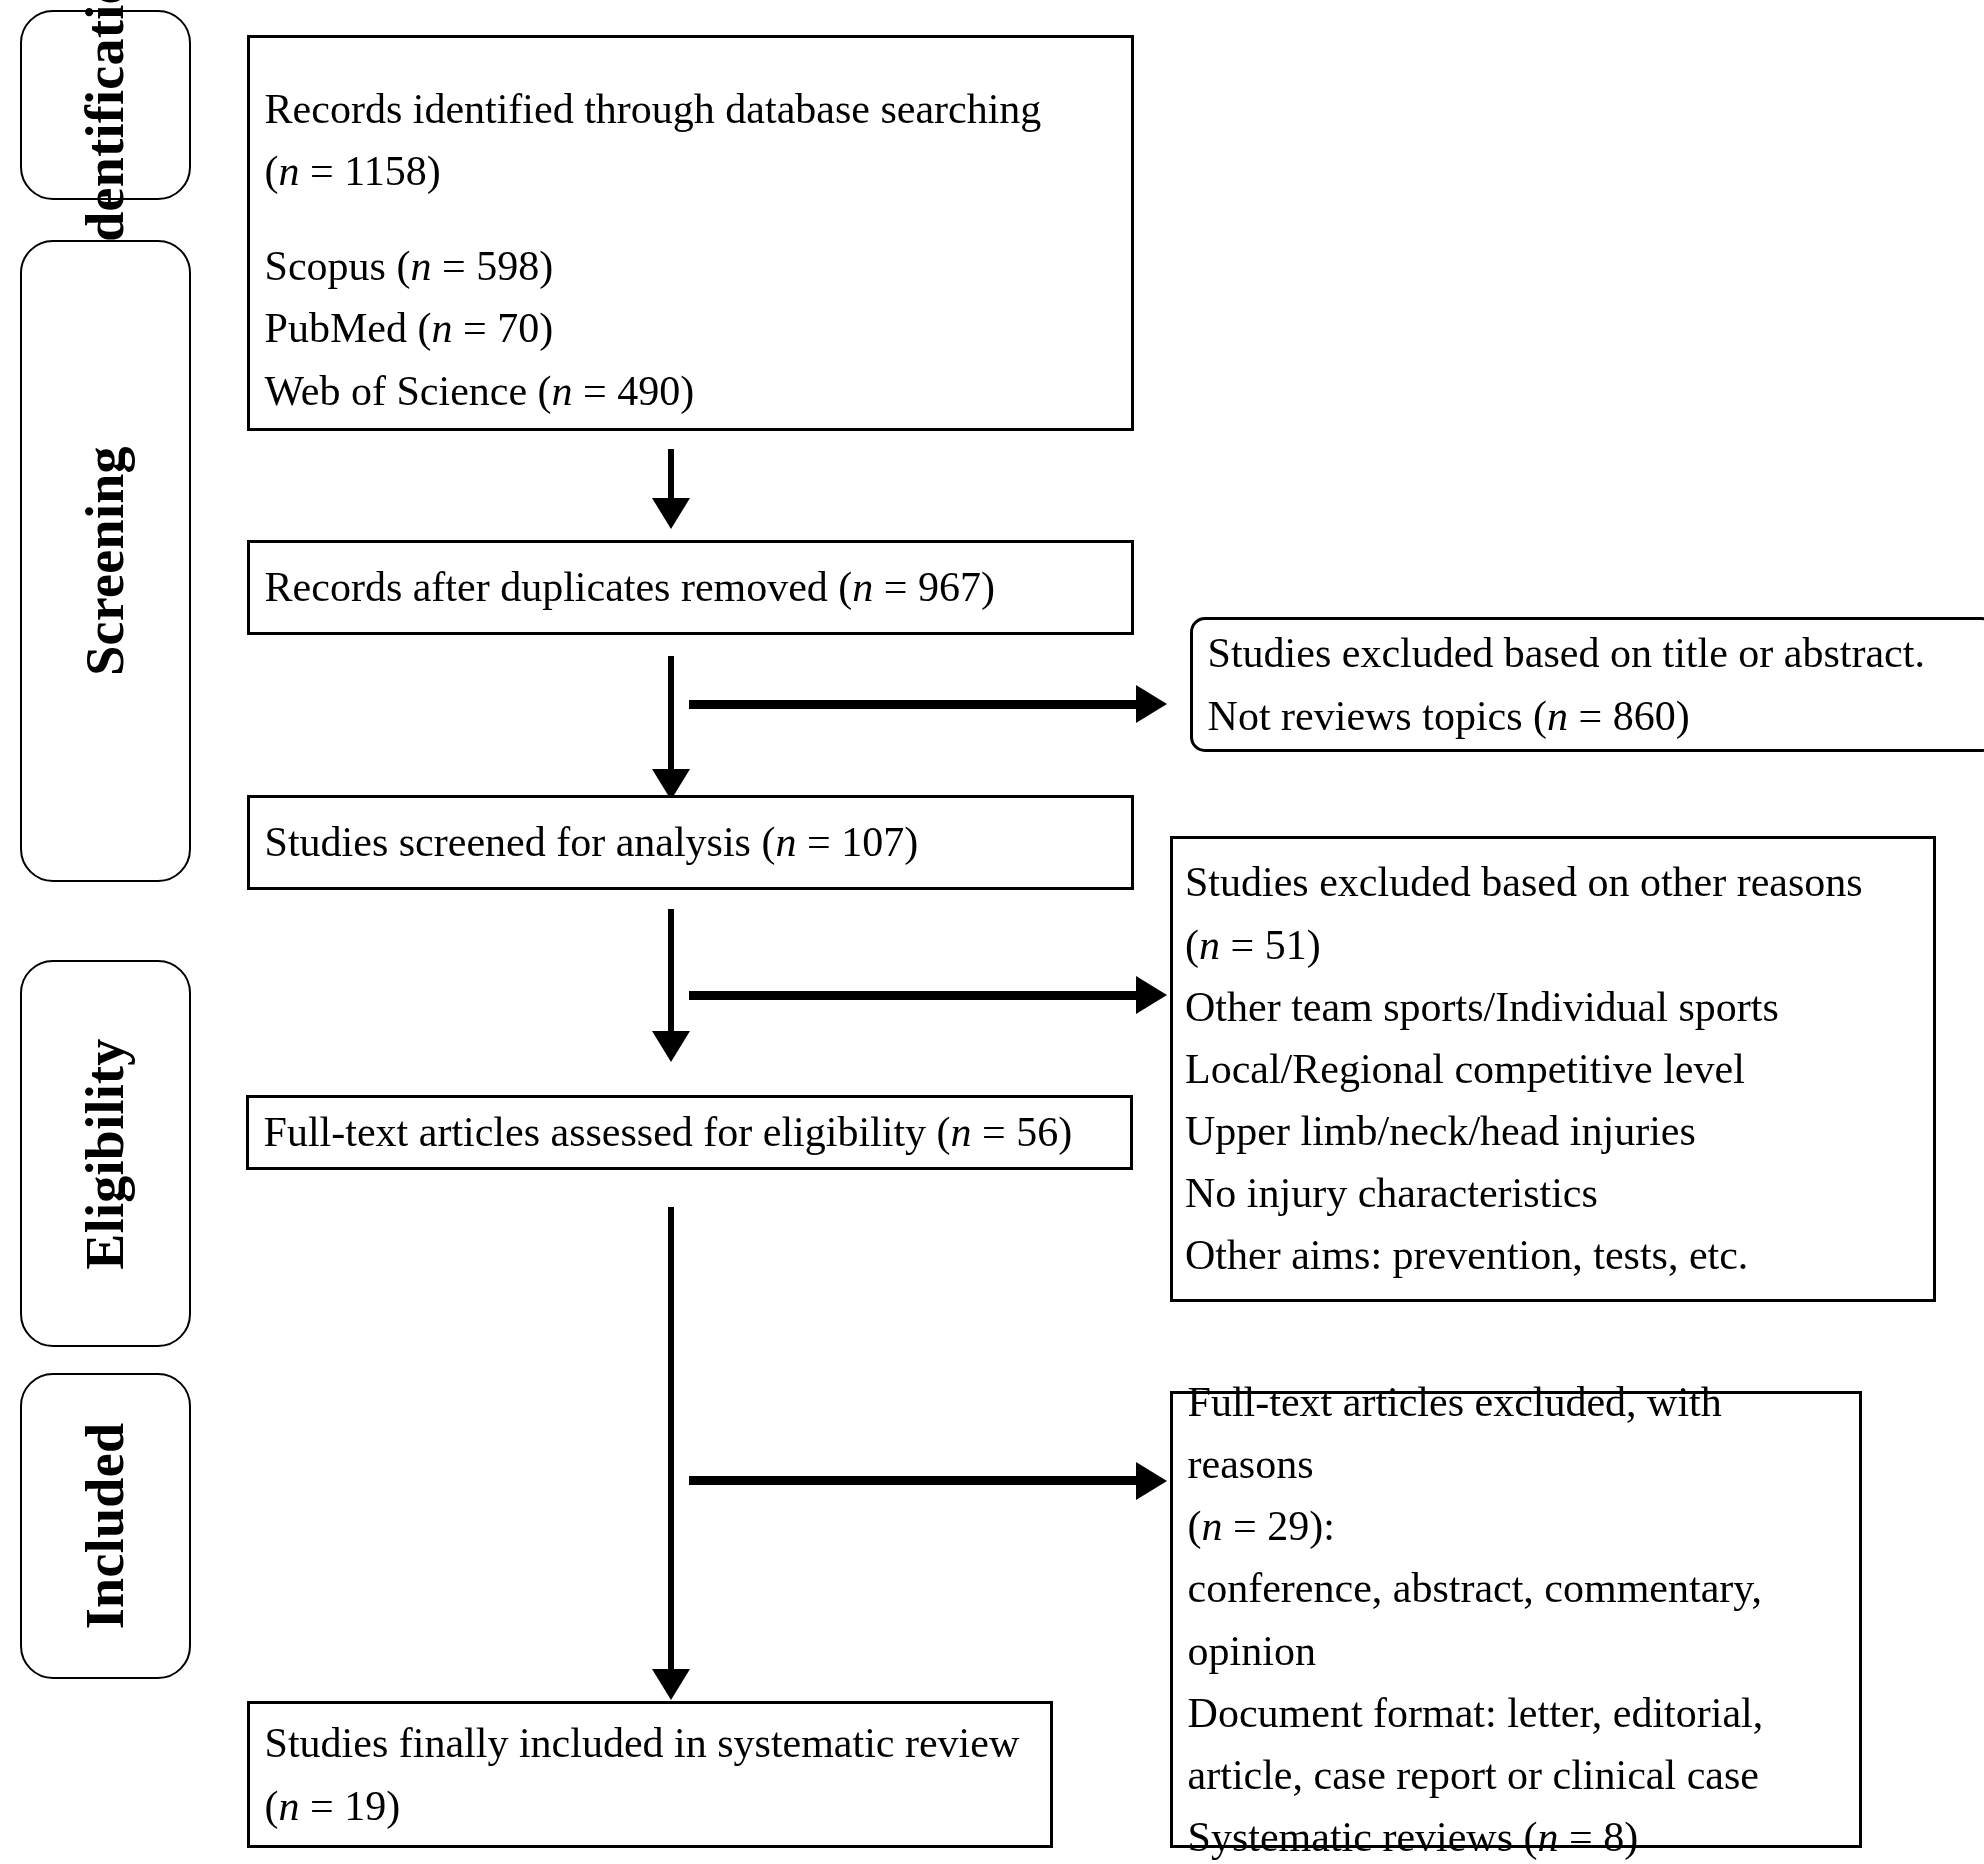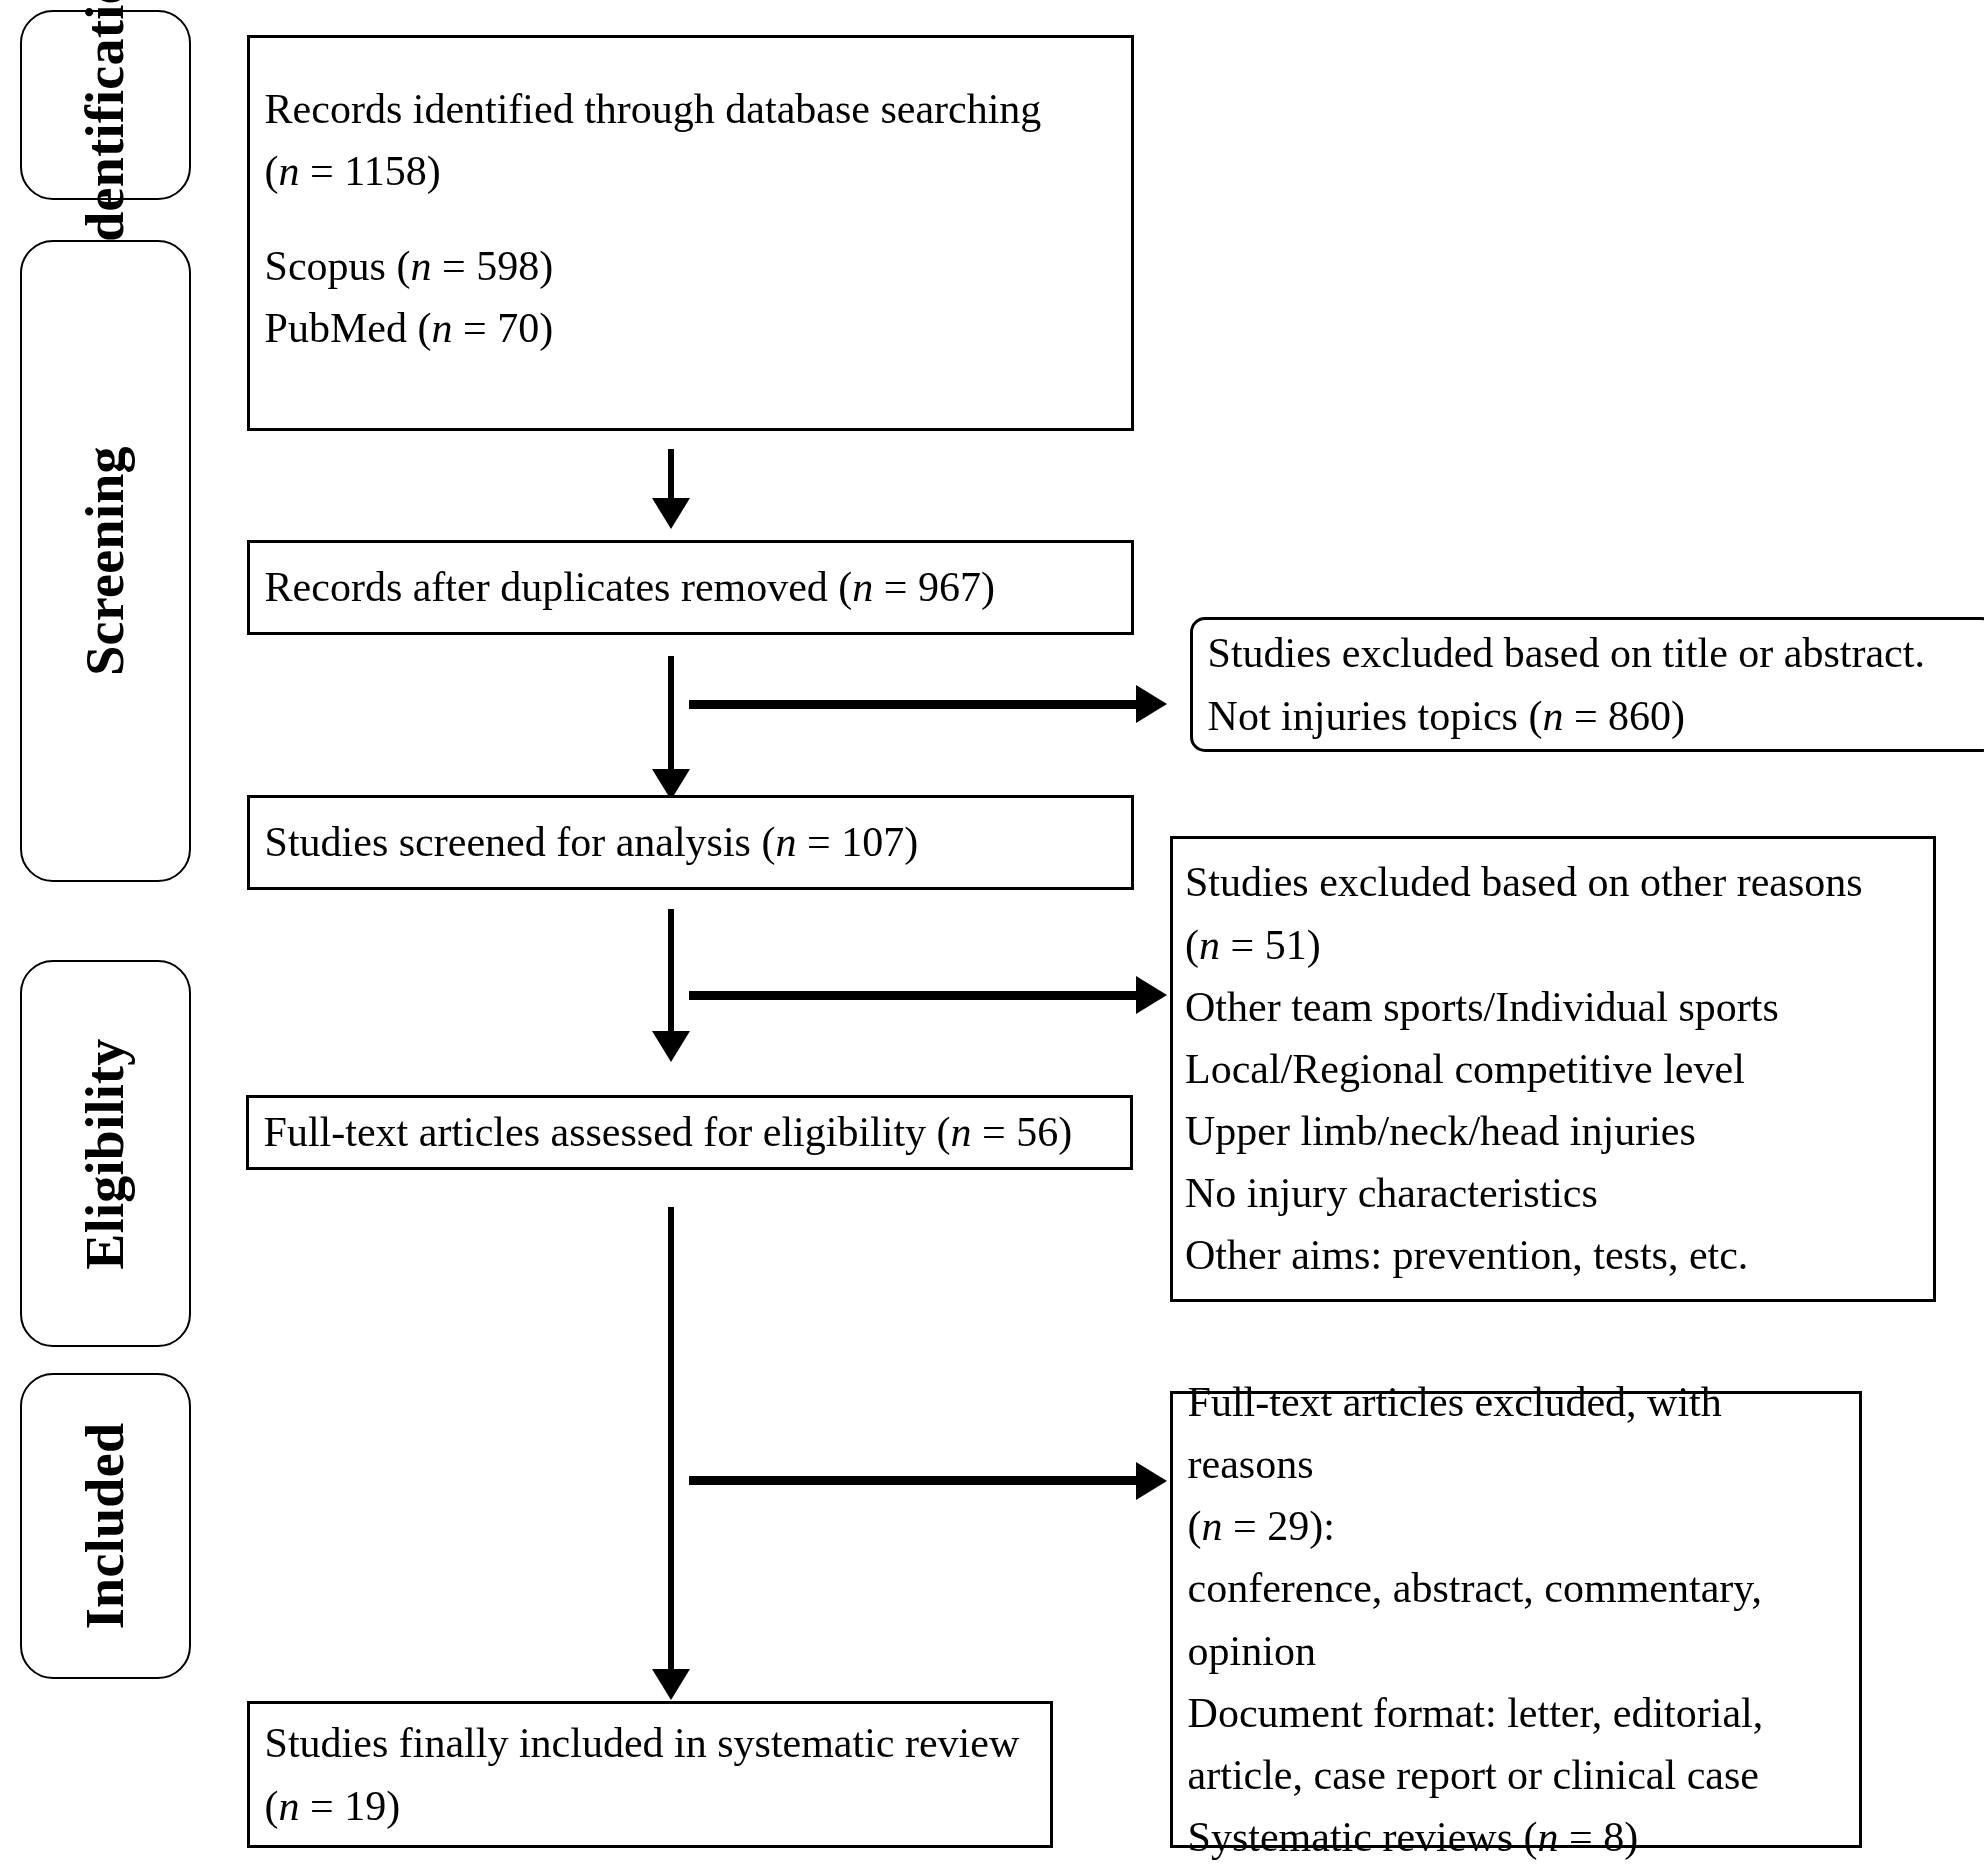--- a/index.html
+++ b/index.html
@@ -82,20 +82,21 @@
   <div class="stage-pill" style="left:19.6px;top:1373px;width:171px;height:306px;">
     <span class="pill-label">Included</span>
   </div>
 
   <div class="flow-box" style="left:247px;top:35px;width:887px;height:396px;justify-content:flex-start;padding-top:40px;">
     <span class="ln">Records identified through database searching</span>
     <span class="ln"><span>(</span><i class="n">n</i><span> = 1158)</span></span>
     <span class="gap"></span>
     <span class="ln"><span>Scopus</span> (<i class="n">n</i><span> = 598)</span></span>
     <span class="ln"><span>PubMed</span> (<i class="n">n</i><span> = 70)</span></span>
+    <span class="ln"><span>Web of Science</span> (<i class="n">n</i><span> = 490)</span></span>
   </div>
 
   <div class="v-line" style="left:668px;top:449px;height:57px;"></div>
   <div class="arrow-down" style="left:652px;top:498px;"></div>
 
   <div class="flow-box" style="left:247px;top:540px;width:887px;height:95px;">
     <span class="ln"><span>Records after duplicates removed (</span><i class="n">n</i><span> = 967)</span></span>
   </div>
 
   <div class="v-line" style="left:668px;top:656px;height:127px;"></div>
@@ -121,21 +122,21 @@
   <div class="h-line" style="left:689px;top:1476px;width:449px;"></div>
   <div class="arrow-right" style="left:1136px;top:1462px;"></div>
 
   <div class="flow-box" style="left:247px;top:1701px;width:806px;height:147px;">
     <span class="ln">Studies finally included in systematic review</span>
     <span class="ln"><span>(</span><i class="n">n</i><span> = 19)</span></span>
   </div>
 
   <div class="flow-box" style="left:1190px;top:617px;width:806px;height:135px;border-radius:15px;">
     <span class="ln">Studies excluded based on title or abstract.</span>
-    <span class="ln"><span>Not injuries topics (</span><i class="n">n</i><span> = 860)</span></span>
+    <span class="ln"><span>Not reviews topics (</span><i class="n">n</i><span> = 860)</span></span>
   </div>
 
   <div class="flow-box" style="left:1170px;top:836px;width:766px;height:466px;padding-left:12px;">
     <span class="ln">Studies excluded based on other reasons</span>
     <span class="ln"><span>(</span><i class="n">n</i><span> = 51)</span></span>
     <span class="ln">Other team sports/Individual sports</span>
     <span class="ln">Local/Regional competitive level</span>
     <span class="ln">Upper limb/neck/head injuries</span>
     <span class="ln">No injury characteristics</span>
     <span class="ln">Other aims: prevention, tests, etc.</span>

